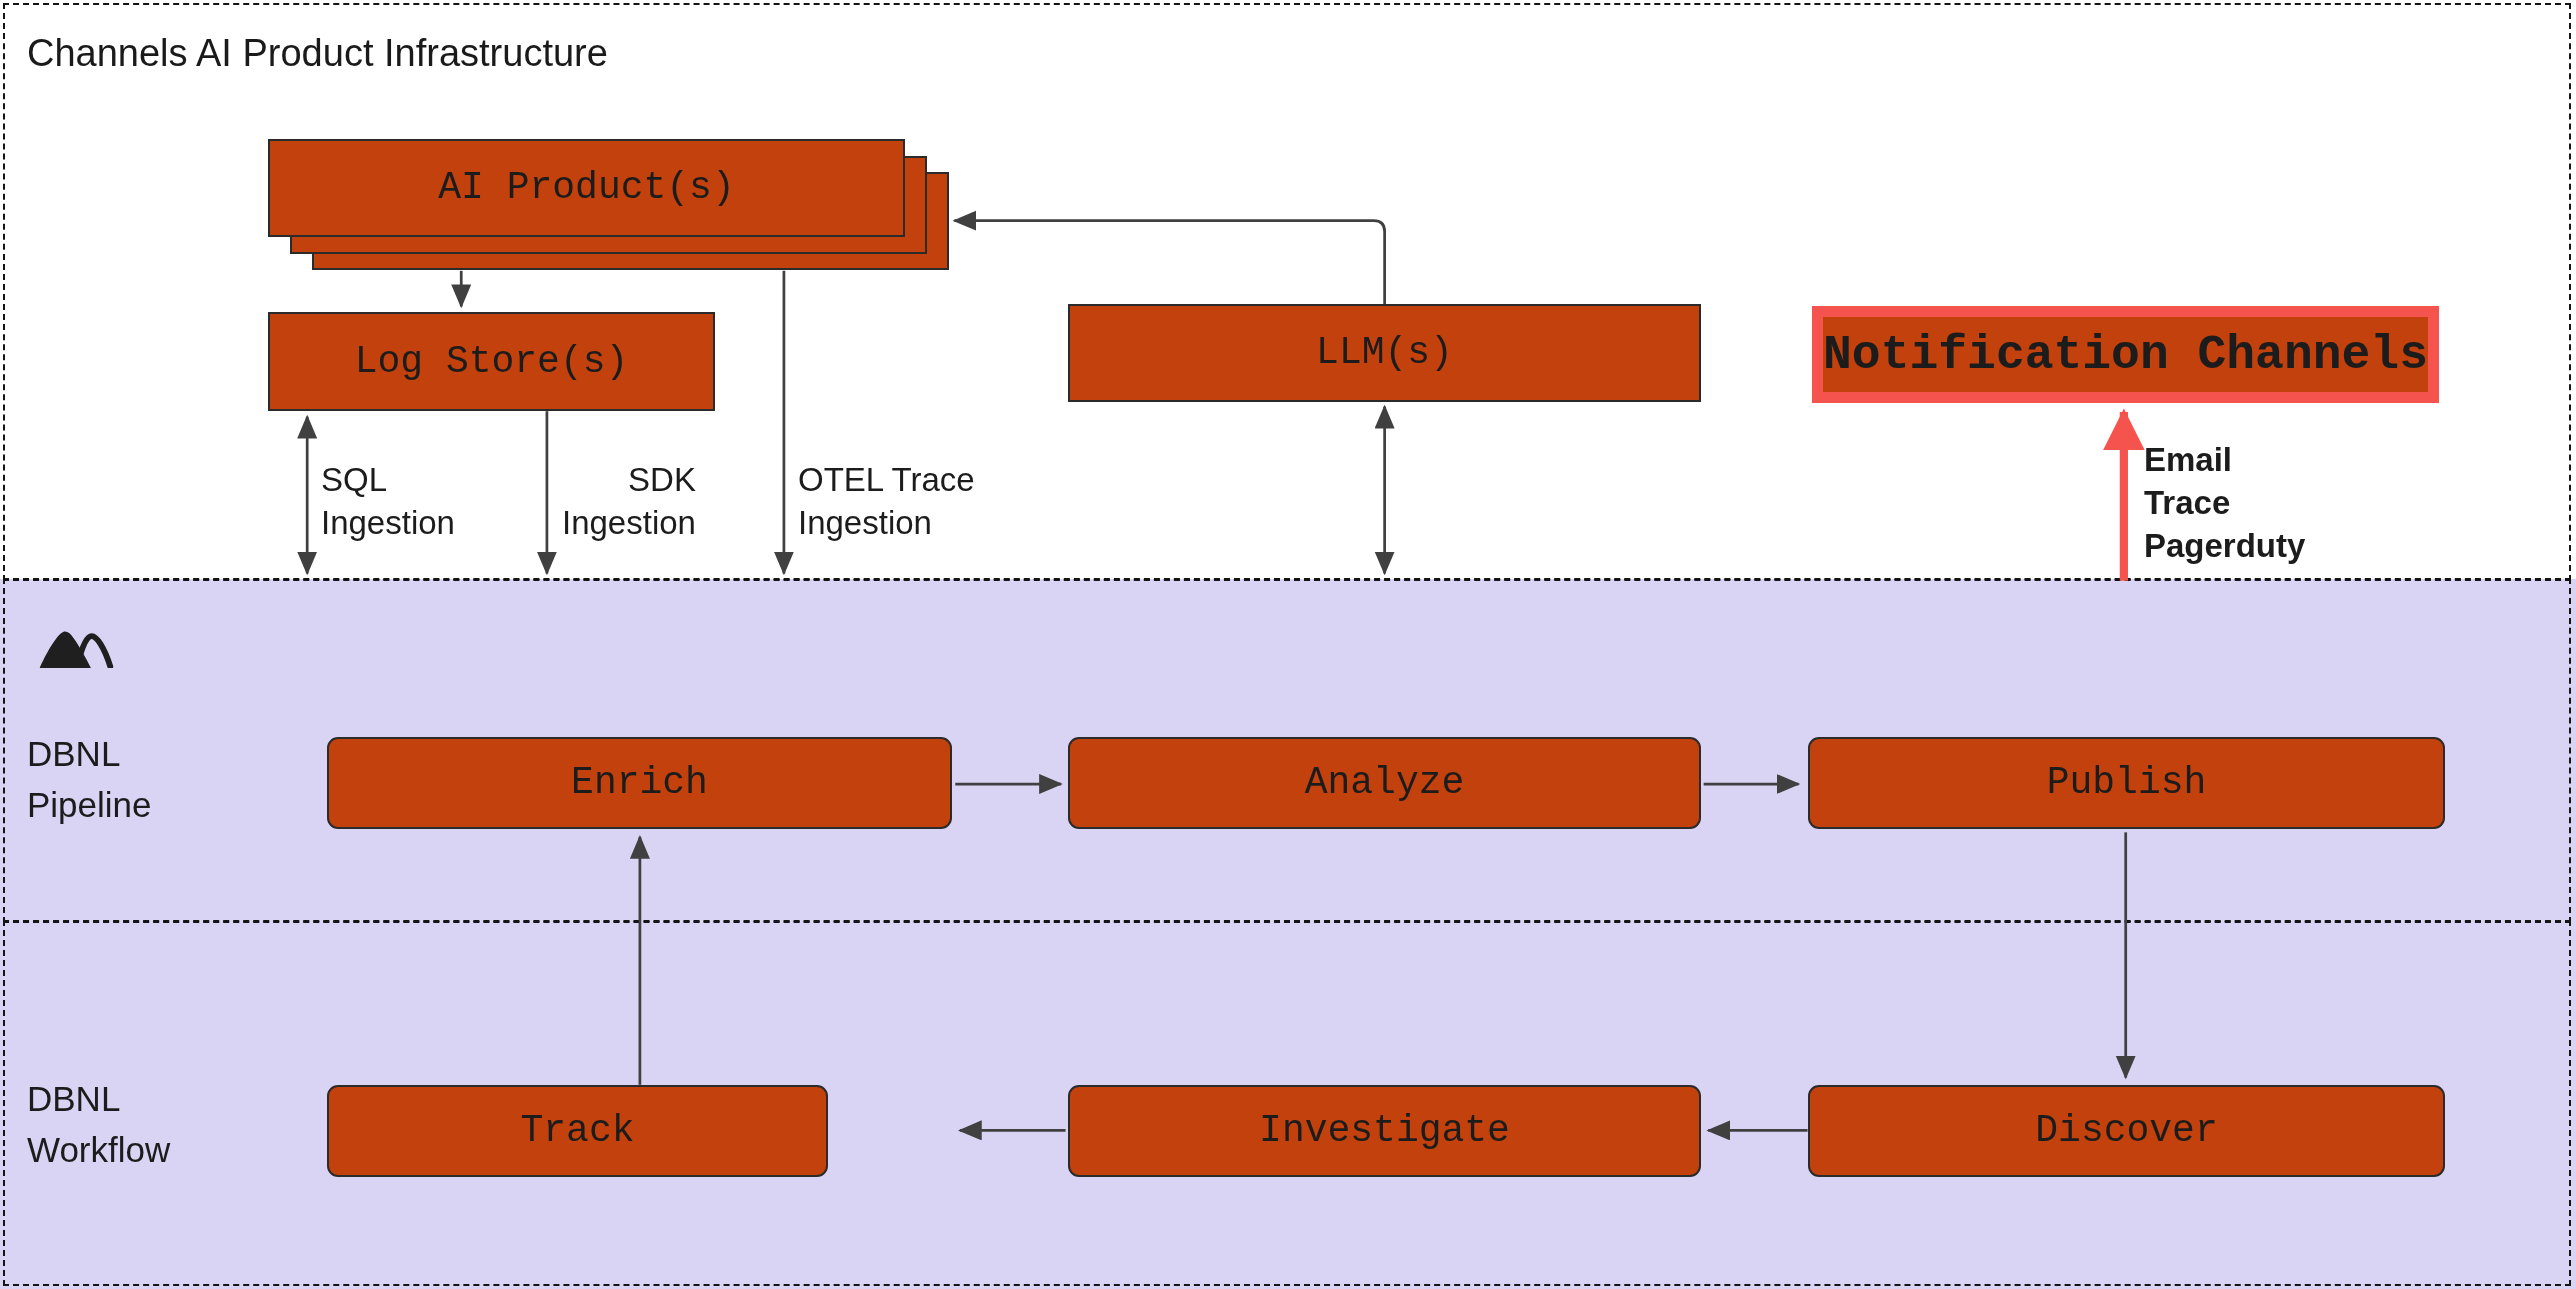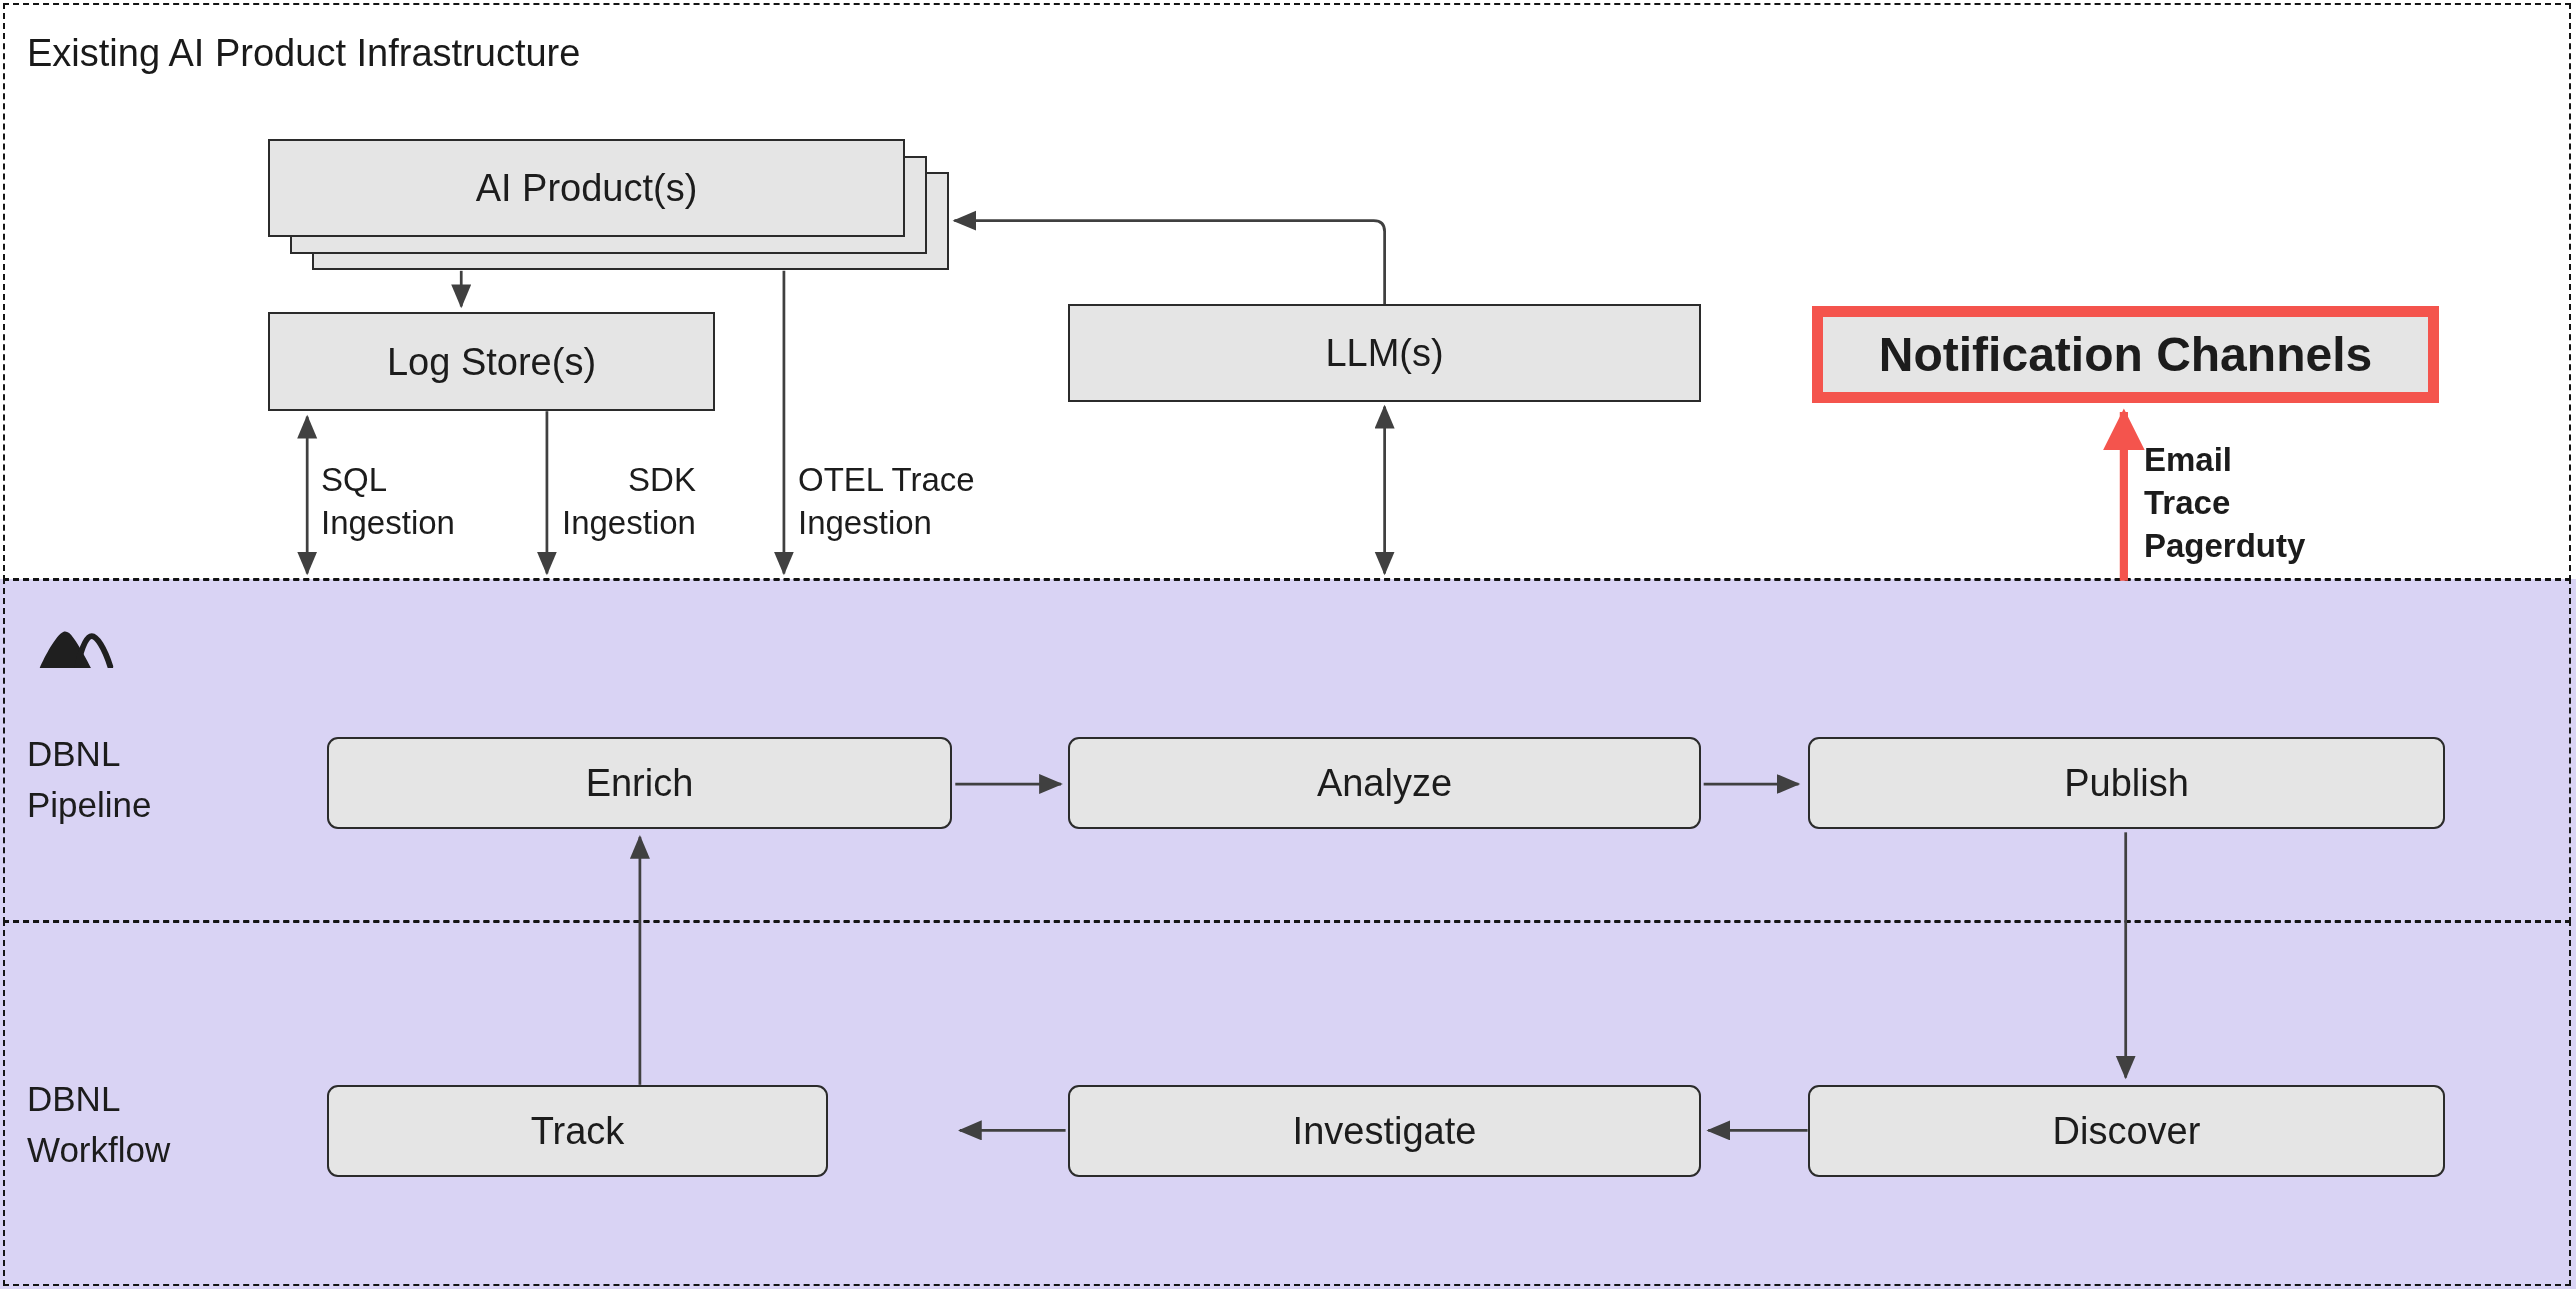--- a/index.html
+++ b/index.html
@@ -15,22 +15,22 @@
     position:relative;width:2576px;height:1290px;background:#ffffff;overflow:hidden;
     font-family:"Liberation Sans",sans-serif;color:var(--text-color);
   }
   .purple-bg{position:absolute;left:0;top:579px;width:2576px;height:711px;background:var(--region-fill);}
   .section{position:absolute;border:2.7px dashed var(--section-border);box-sizing:border-box;background:transparent;}
   #section-infra{left:2.7px;top:2.7px;width:2568px;height:578px;}
   #section-pipeline{left:2.7px;top:578px;width:2568px;height:345px;}
   #section-workflow{left:2.7px;top:920px;width:2568px;height:366px;}
   .overlay{position:absolute;left:0;top:0;pointer-events:none;}
   .node{
-    position:absolute;box-sizing:border-box;background:#e5e5e5;border:2.7px solid var(--node-border);
-    display:flex;align-items:center;justify-content:center;font-size:38px;line-height:1;
+    position:absolute;box-sizing:border-box;background:#c2410c;border:2.7px solid var(--node-border);
+    display:flex;align-items:center;justify-content:center;font-size:38px;line-height:1;font-family:Liberation Mono, monospace;
   }
   .node.rounded{border-radius:11px;}
   .node.red{border:11px solid var(--accent-red);font-weight:700;font-size:48px;}
   .label{position:absolute;white-space:pre-line;}
   .section-label{font-size:35px;line-height:51px;}
   .edge-label{font-size:33px;line-height:43px;}
   .edge-label.bold{font-weight:700;}
   .title{position:absolute;font-size:38px;line-height:44px;color:#1a1a1a;}
 </style>
 </head>
@@ -67,21 +67,21 @@
       <path d="M1048,860 L1164,860" marker-end="url(#head)"></path>
       <path d="M1869,860 L1973,860" marker-end="url(#head)"></path>
       <path d="M2332,913 L2332,1182" marker-end="url(#head)"></path>
       <path d="M1983,1240 L1874,1240" marker-end="url(#head)"></path>
       <path d="M1169,1240 L1053,1240" marker-end="url(#head)"></path>
       <path d="M702,1190 L702,918" marker-end="url(#head)"></path>
     </g>
     <path d="M2330,637 L2330,452" style="stroke:var(--accent-red)" stroke-width="9" fill="none" marker-end="url(#head-red)"></path>
   </svg>
 
-  <div class="title" style="left:27px;top:31px;">Existing AI Product Infrastructure</div>
+  <div class="title" style="left:27px;top:31px;">Channels AI Product Infrastructure</div>
 
   <div class="node" style="left:312px;top:172px;width:637px;height:98px;"></div>
   <div class="node" style="left:290px;top:156px;width:637px;height:98px;"></div>
   <div class="node" style="left:268px;top:139px;width:637px;height:98px;">
     <span>AI Product(s)</span>
   </div>
 
   <div class="node" style="left:268px;top:312px;width:447px;height:99px;">
     <span>Log Store(s)</span>
   </div>

